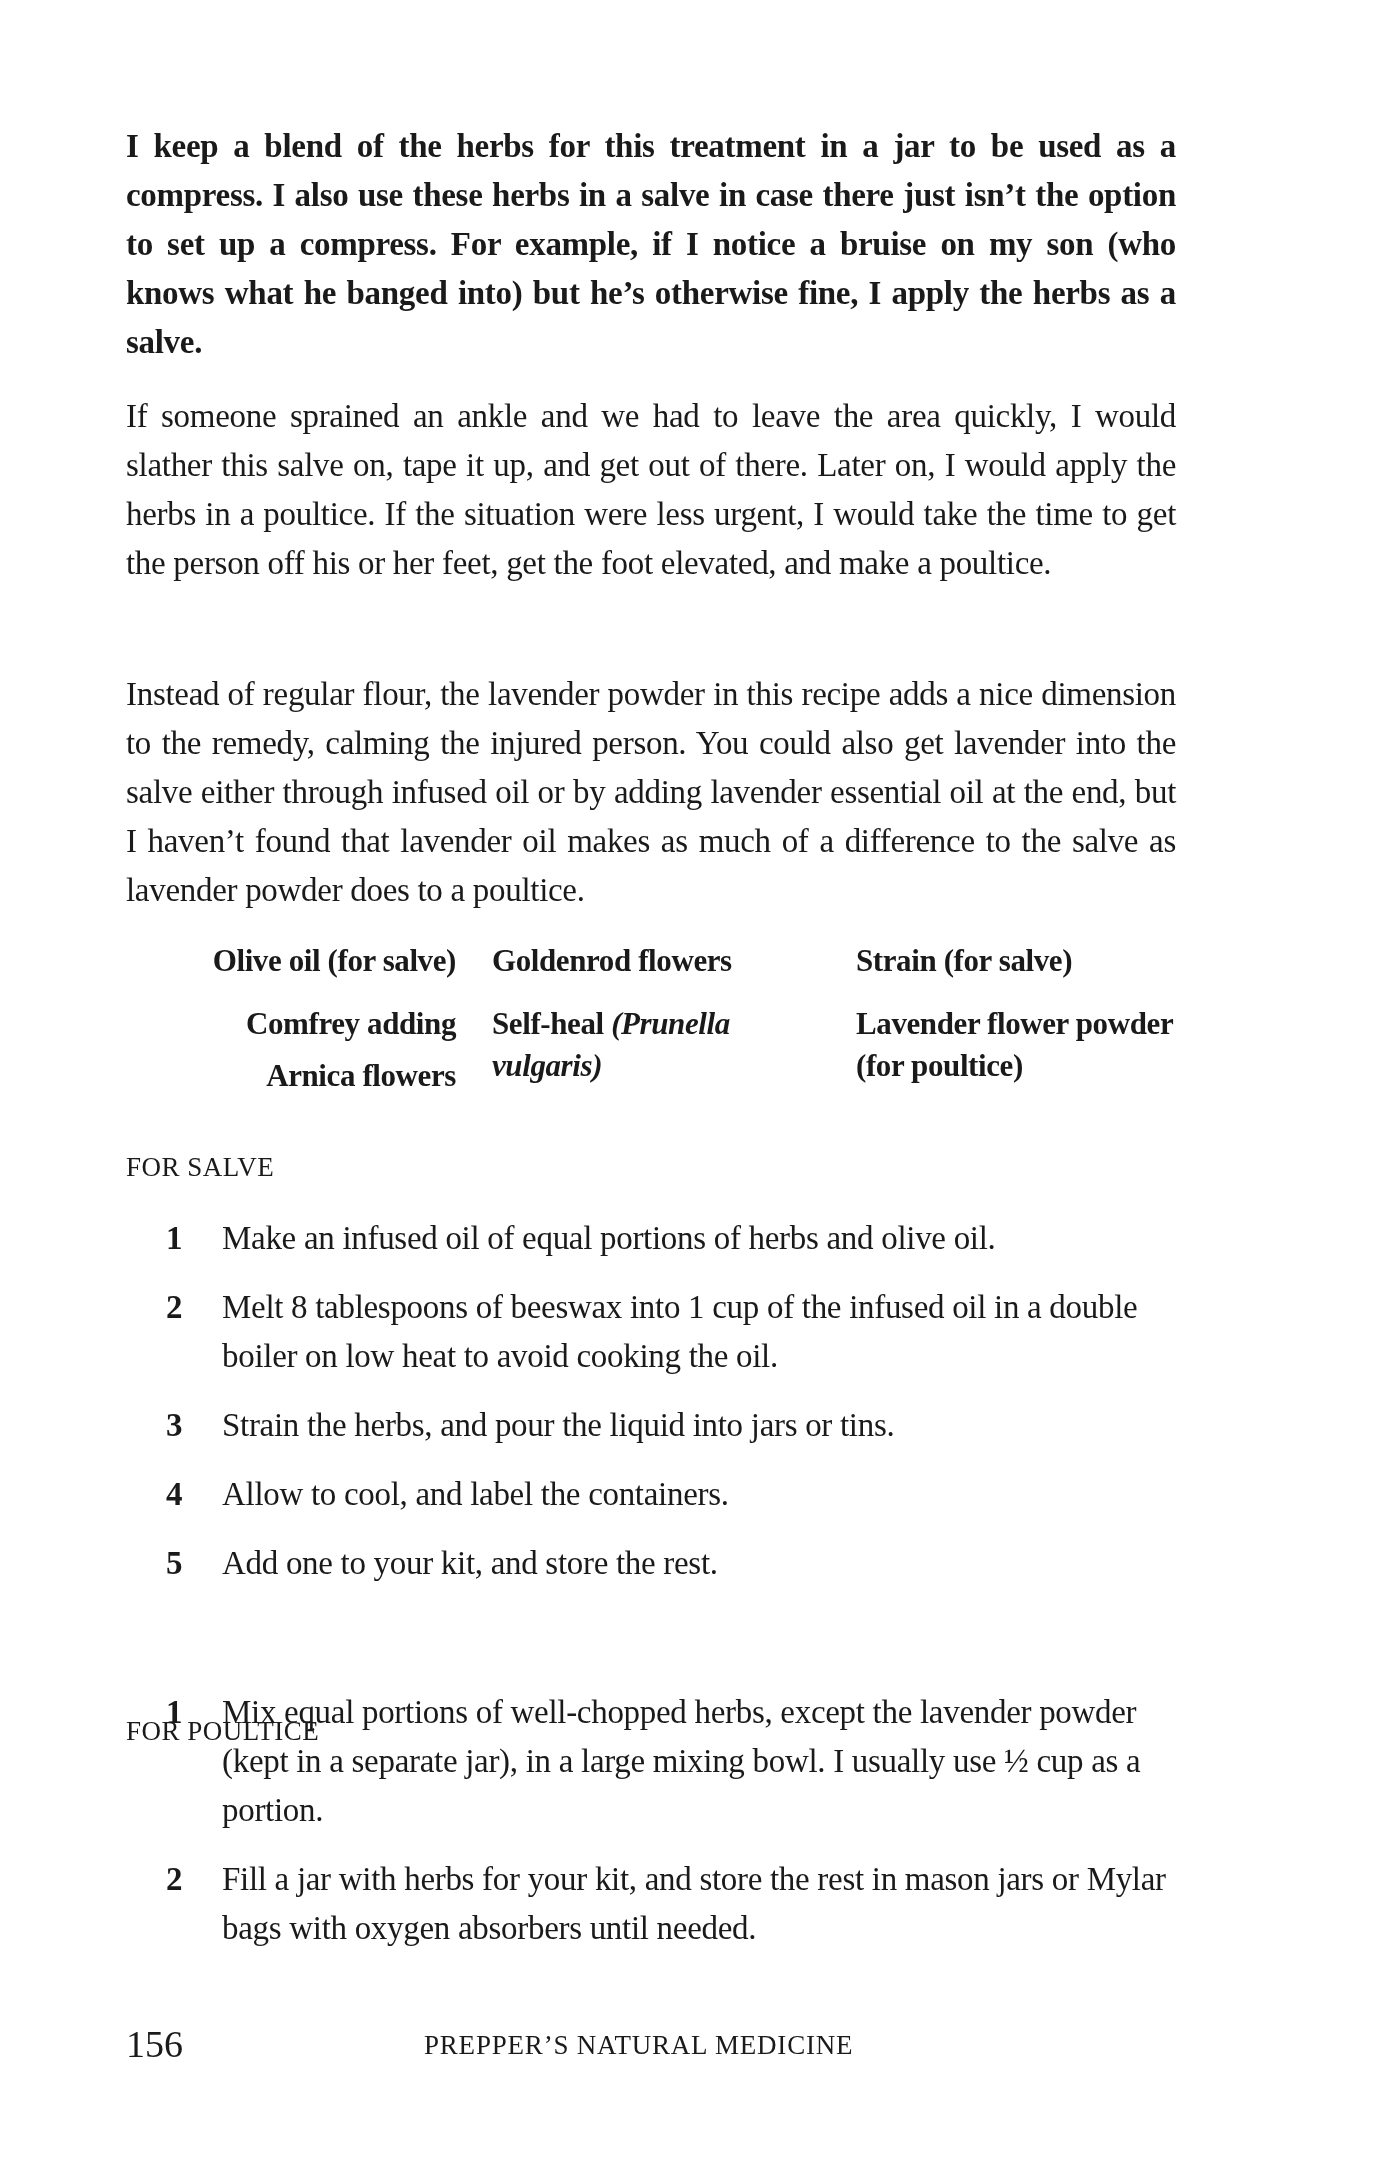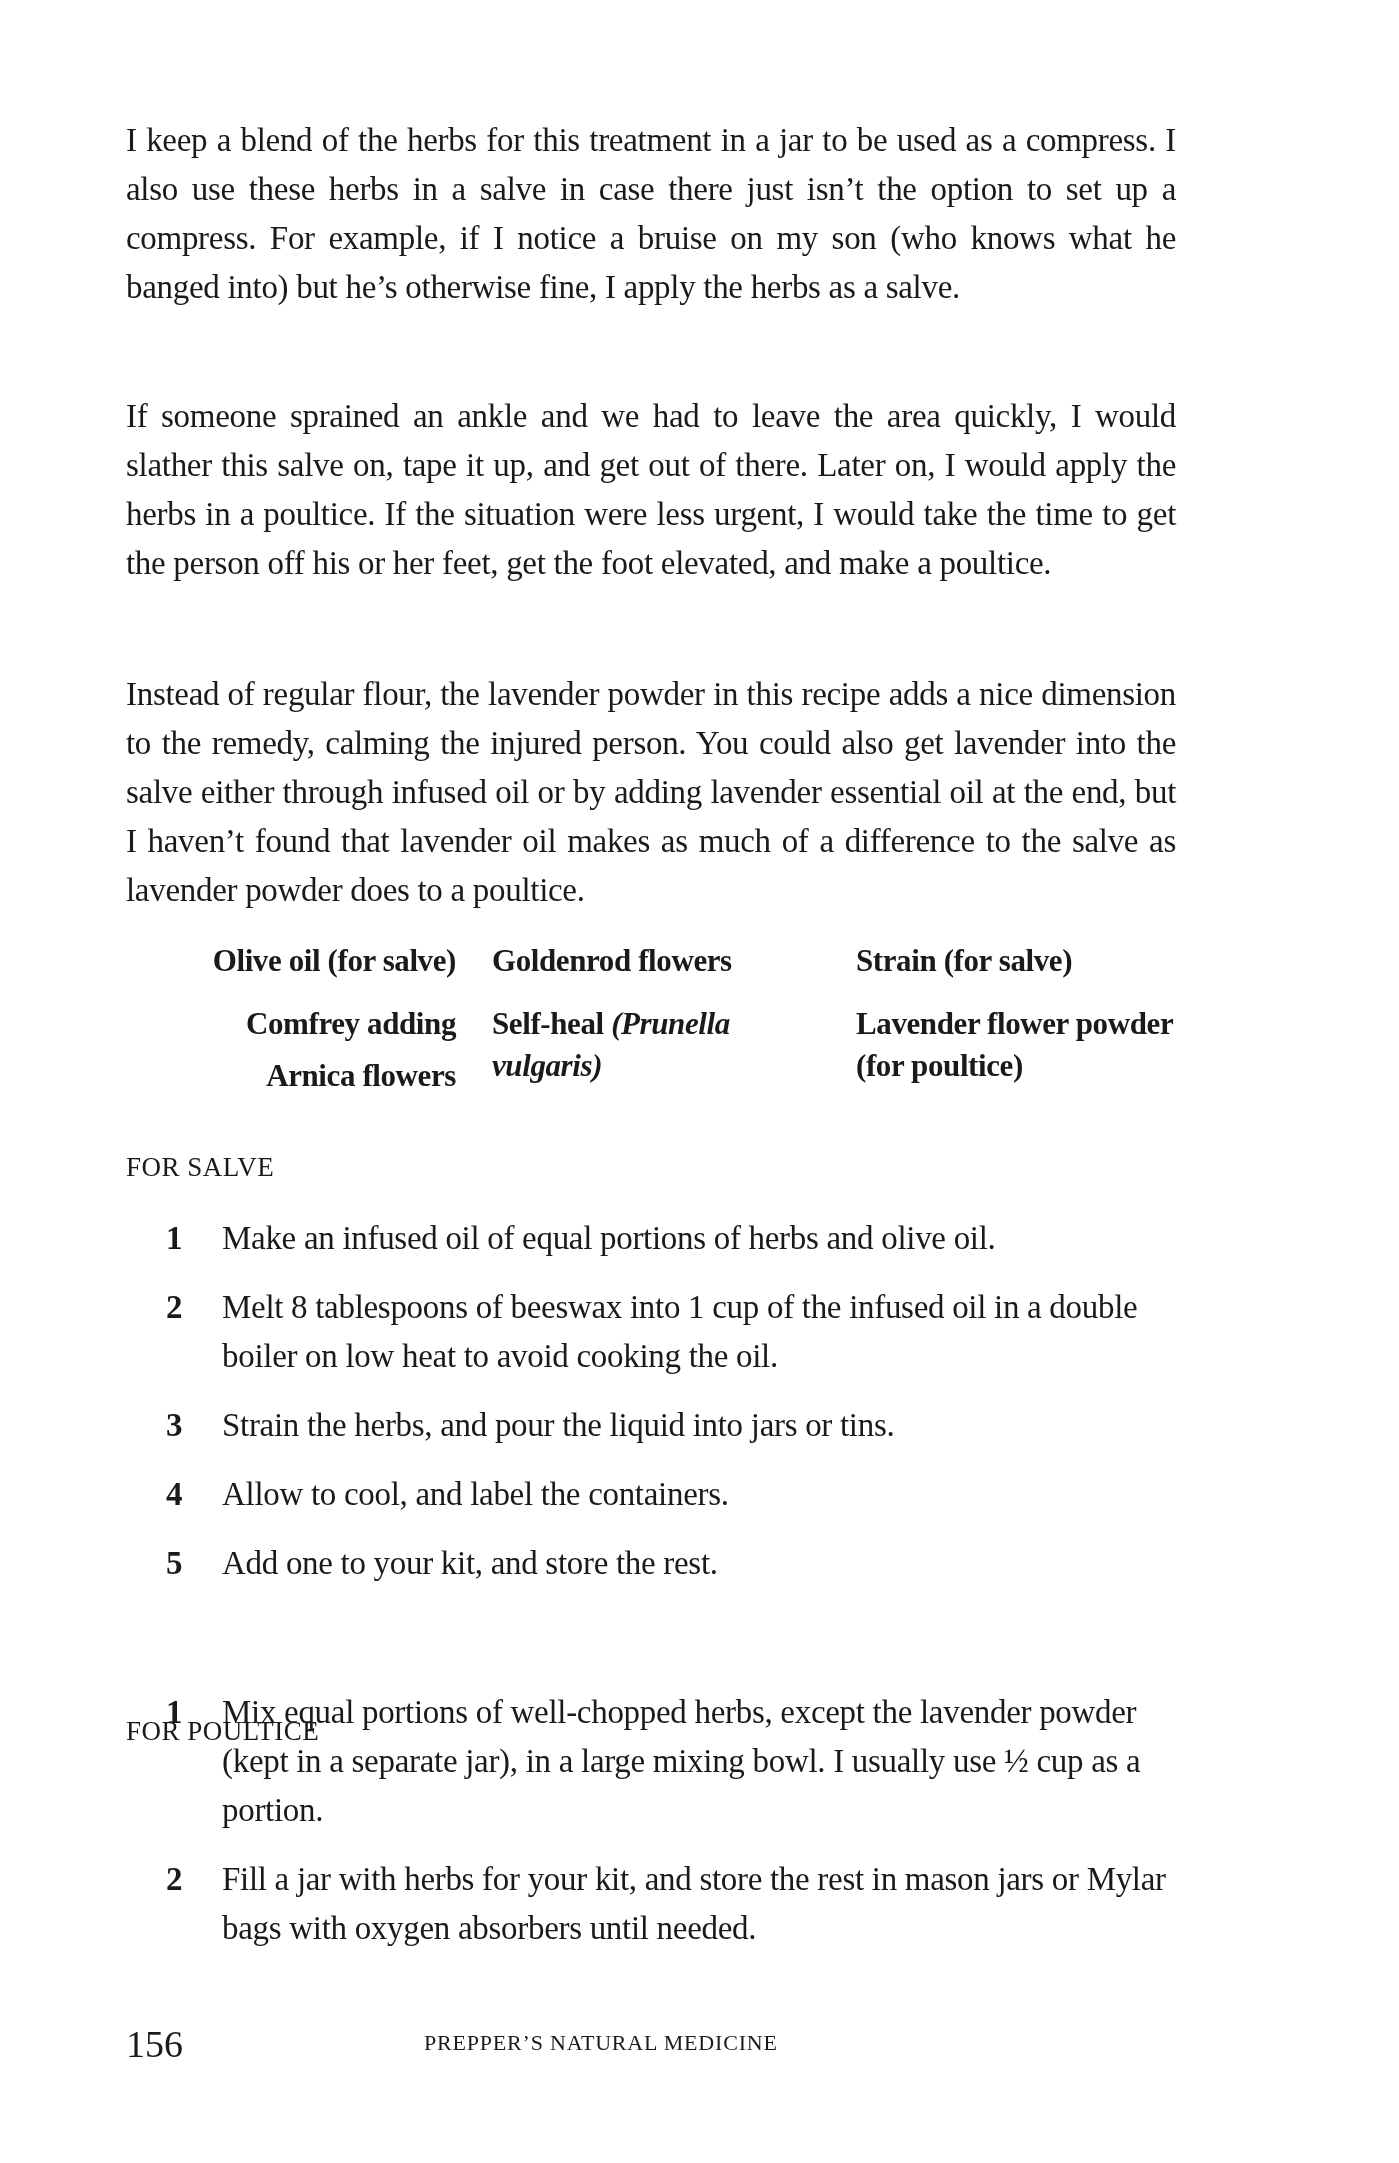--- a/index.html
+++ b/index.html
@@ -1,39 +1,39 @@
 <!DOCTYPE html>
 <html><head>
 <meta charset="utf-8">
 <style>
   html, body { margin: 0; padding: 0; background: #ffffff; }
   body { width: 1399px; height: 2163px; position: relative; overflow: hidden;
          font-family: "Liberation Serif", "DejaVu Serif", serif; color: #1a1a1a; }
   .page { position: absolute; left: 126px; top: 0; width: 1050px; }
   .para { position: absolute; left: 0; width: 1050px; font-size: 33px; line-height: 49px;
           text-align: justify; text-align-last: left; letter-spacing: -0.3px; margin: 0; }
-  #p1 { top: 116px; }
+  #p1 { top: 122px; font-weight: bold; }
   #p2 { top: 392px; }
   #p3 { top: 670px; }
   .ing-col { position: absolute; top: 940px; font-size: 31px; line-height: 42px; font-weight: bold; letter-spacing: -0.4px; }
   .ing-col .item { margin-bottom: 21px; }
   #col1 { left: 0; width: 330px; text-align: right; }
   #col2 { left: 366px; width: 320px; }
   #col3 { left: 730px; width: 330px; }
   .ital { font-style: italic; }
   .heading { position: absolute; left: 0; font-size: 27px; letter-spacing: 0.5px; margin: 0; font-weight: normal; }
   #h-salve { top: 1152px; }
   #h-poultice { top: 1716px; }
   .steps { position: absolute; left: 0; width: 1050px; }
   #salve-steps { top: 1214px; }
   #poultice-steps { top: 1688px; }
   .step { position: relative; padding-left: 96px; font-size: 33px; line-height: 49px; margin-bottom: 20px; letter-spacing: -0.3px; }
   .step .num { position: absolute; left: 40px; top: 0; font-weight: bold; }
   .footer-num { position: absolute; left: 126px; top: 2022px; font-size: 38px; }
-  .footer-title { position: absolute; left: 424px; top: 2030px; font-size: 22px; letter-spacing: 0.8px; }
+  .footer-title { position: absolute; left: 424px; top: 2030px; font-size: 27px; letter-spacing: 0.8px; }
 </style>
 </head>
 <body>
 
 <div class="page">
   <p class="para" id="p1">I keep a blend of the herbs for this treatment in a jar to be used as a compress. I also use these herbs in a salve in case there just isn’t the option to set up a compress. For example, if I notice a bruise on my son (who knows what he banged into) but he’s otherwise fine, I apply the herbs as a salve.</p>
   <p class="para" id="p2">If someone sprained an ankle and we had to leave the area quickly, I would slather this salve on, tape it up, and get out of there. Later on, I would apply the herbs in a poultice. If the situation were less urgent, I would take the time to get the person off his or her feet, get the foot elevated, and make a poultice.</p>
   <p class="para" id="p3">Instead of regular flour, the lavender powder in this recipe adds a nice dimension to the remedy, calming the injured person. You could also get lavender into the salve either through infused oil or by adding lavender essential oil at the end, but I haven’t found that lavender oil makes as much of a difference to the salve as lavender powder does to a poultice.</p>
 
   <div class="ing-col" id="col1">

